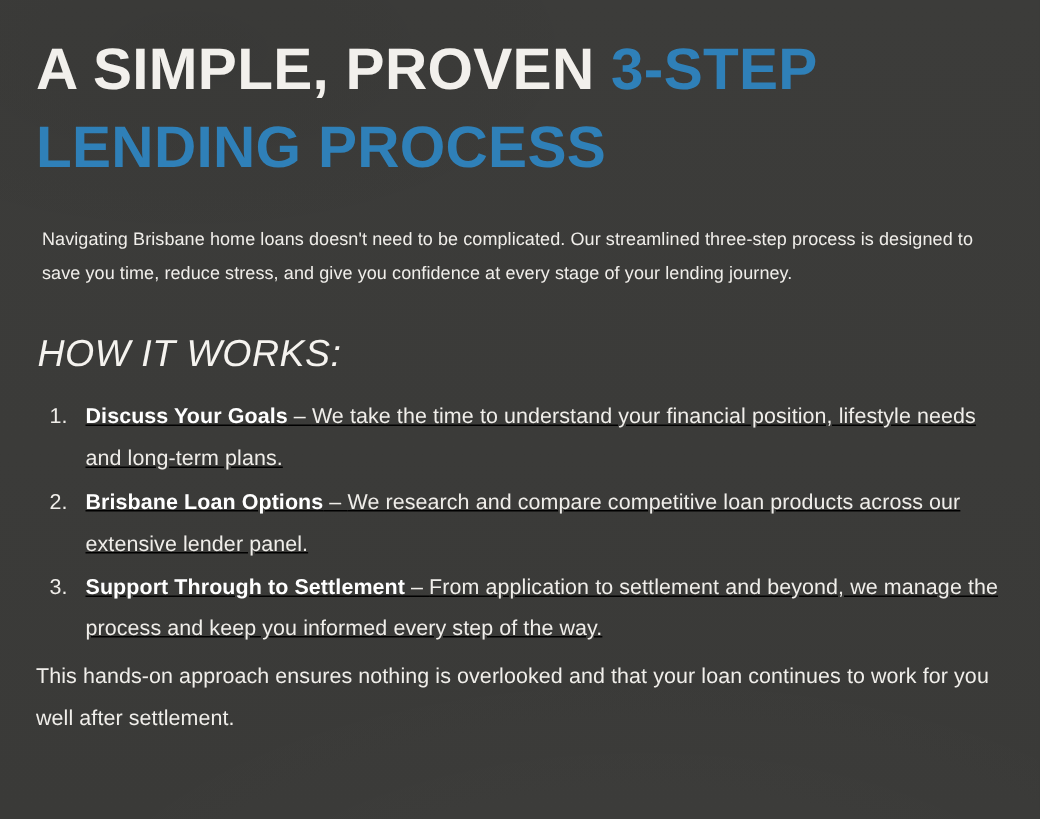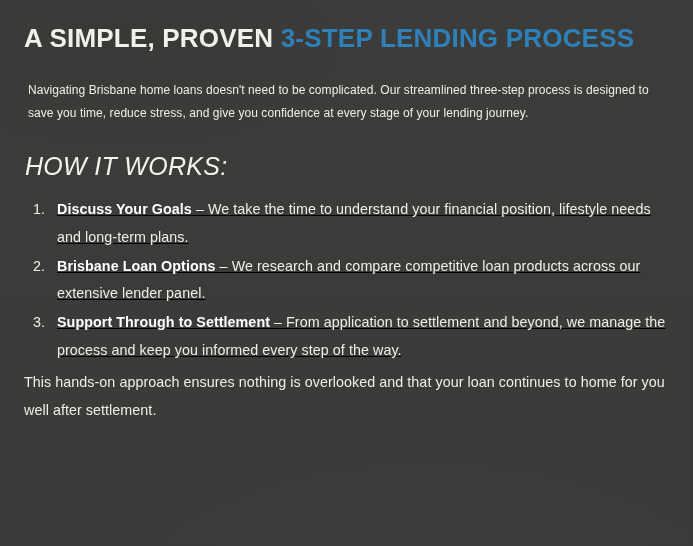--- a/index.html
+++ b/index.html
@@ -25,21 +25,21 @@
       radial-gradient(ellipse 420px 200px at 18% 6%, rgba(0,0,0,0.05) 0%, rgba(0,0,0,0) 70%),
       linear-gradient(180deg, #3c3c3a 0%, #3b3b39 55%, #3a3a38 100%);
     padding: 0 24px;
     overflow: hidden;
   }
 
   
   .page-title {
     margin: 0;
     padding-top: 21px;
-    font-size: 26px;
+    font-size: 39px;
     line-height: 1.33;
     font-weight: 700;
     letter-spacing: 0.2px;
     color: #f2f0ec;
     max-width: 648px;
   }
   .page-title .accent {
     color: #2f80b8;
   }
 
@@ -124,15 +124,15 @@
   <p class="intro">Navigating Brisbane home loans doesn't need to be complicated. Our streamlined three-step process is designed to save you time, reduce stress, and give you confidence at every stage of your lending journey.</p>
 
   <h2 class="how-heading">HOW IT WORKS:</h2>
 
   <ol class="steps">
     <li><strong>Discuss Your Goals</strong><span> – </span><span>We take the time to understand your financial position, lifestyle needs and long-term plans.</span></li>
     <li><strong>Brisbane Loan Options</strong><span> – </span><span>We research and compare competitive loan products across our extensive lender panel.</span></li>
     <li><strong>Support Through to Settlement</strong><span> – </span><span>From application to settlement and beyond, we manage the process and keep you informed every step of the way.</span></li>
   </ol>
 
-  <p class="closing">This hands-on approach ensures nothing is overlooked and that your loan continues to home for you well after settlement.</p>
+  <p class="closing">This hands-on approach ensures nothing is overlooked and that your loan continues to work for you well after settlement.</p>
 
 </div>
 
 </body></html>

